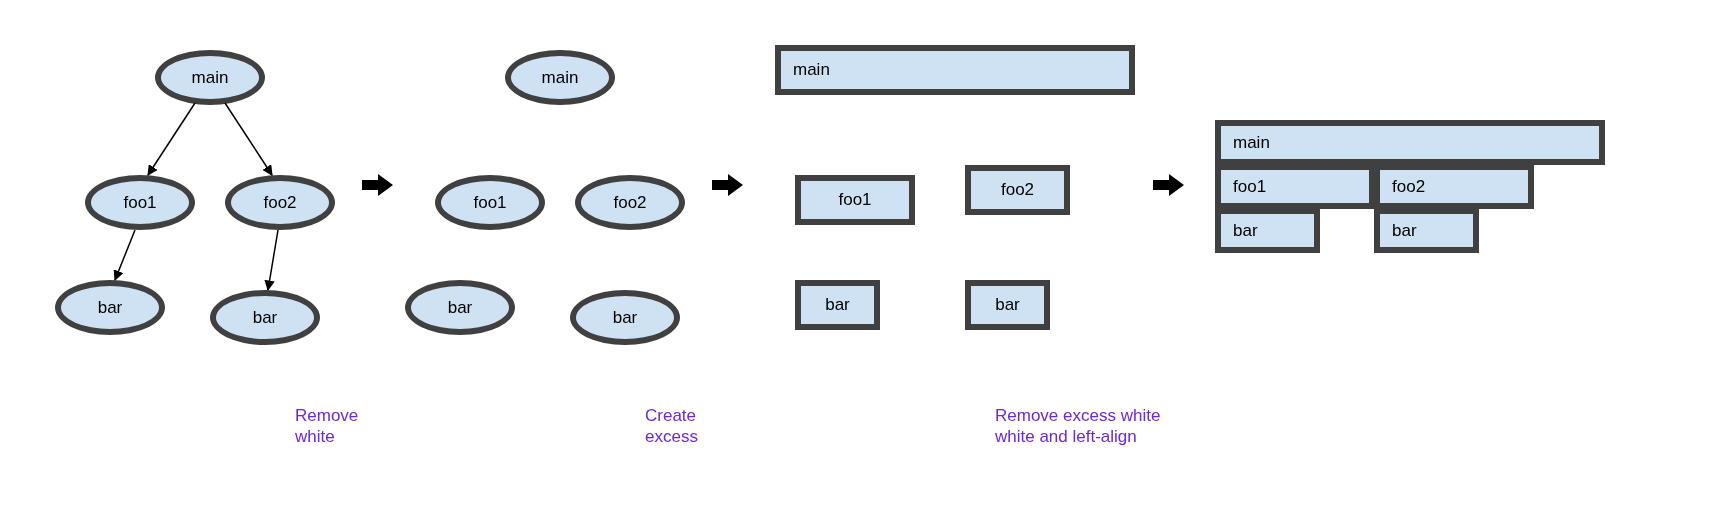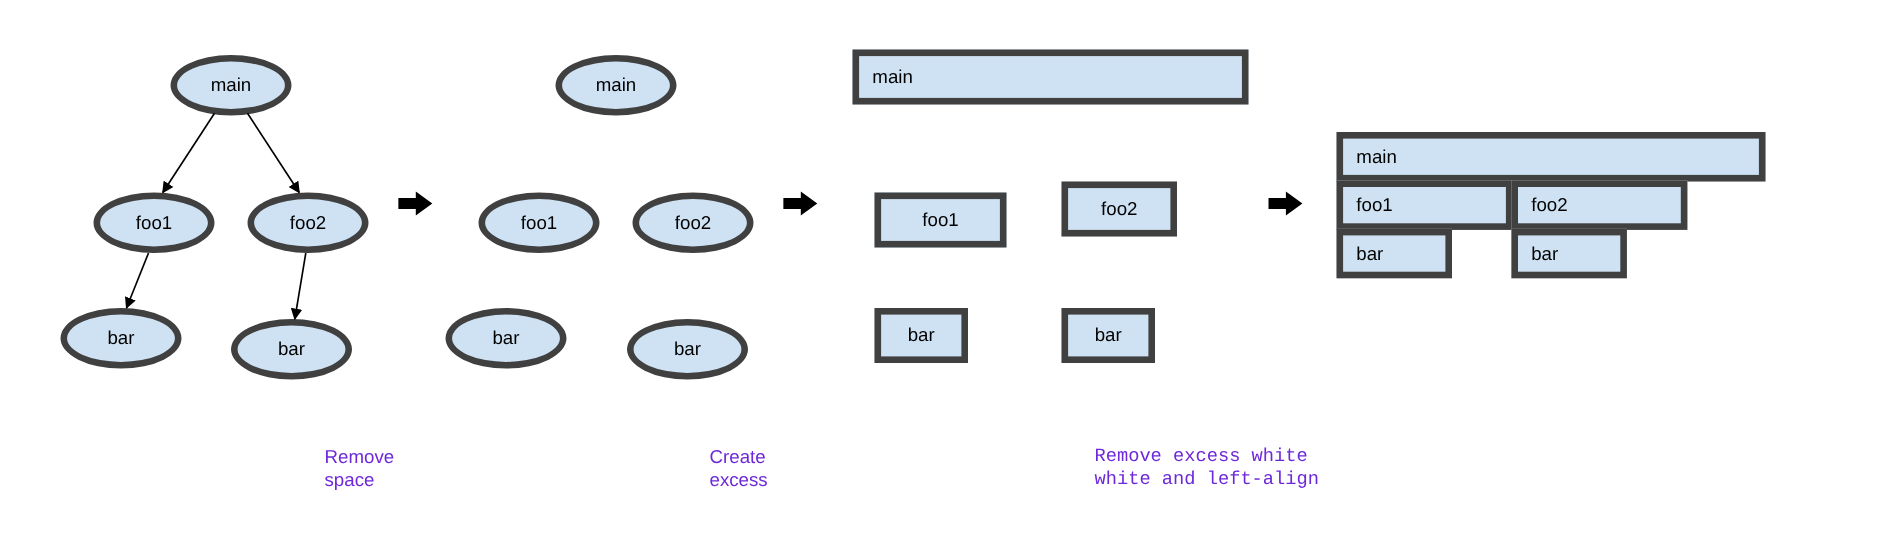--- a/index.html
+++ b/index.html
@@ -144,24 +144,24 @@
   </div>
   <div class="node rect" style="left:1215px; top:208px; width:105px; height:45px;">
     <span>bar</span>
   </div>
   <div class="node rect" style="left:1374px; top:208px; width:105px; height:45px;">
     <span>bar</span>
   </div>
 
   <div class="caption" style="left:295px; top:405px;">
     <span>Remove</span><br>
-    <span>space</span>
+    <span>white</span>
   </div>
   <div class="caption" style="left:645px; top:405px;">
     <span>Create</span><br>
     <span>excess</span>
   </div>
-  <div class="caption" style="left:995px; top:405px;font-family:Liberation Mono, monospace;">
+  <div class="caption" style="left:995px; top:405px;">
     <span>Remove excess white</span><br>
     <span>white and left-align</span>
   </div>
 
 </div>
 
 </body></html>

